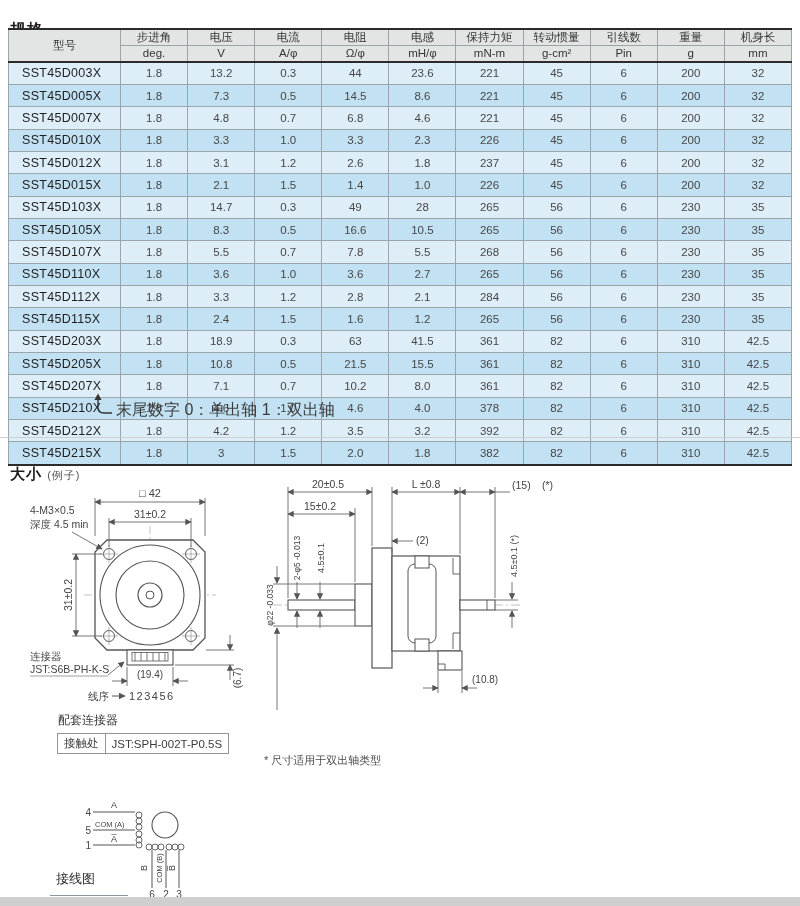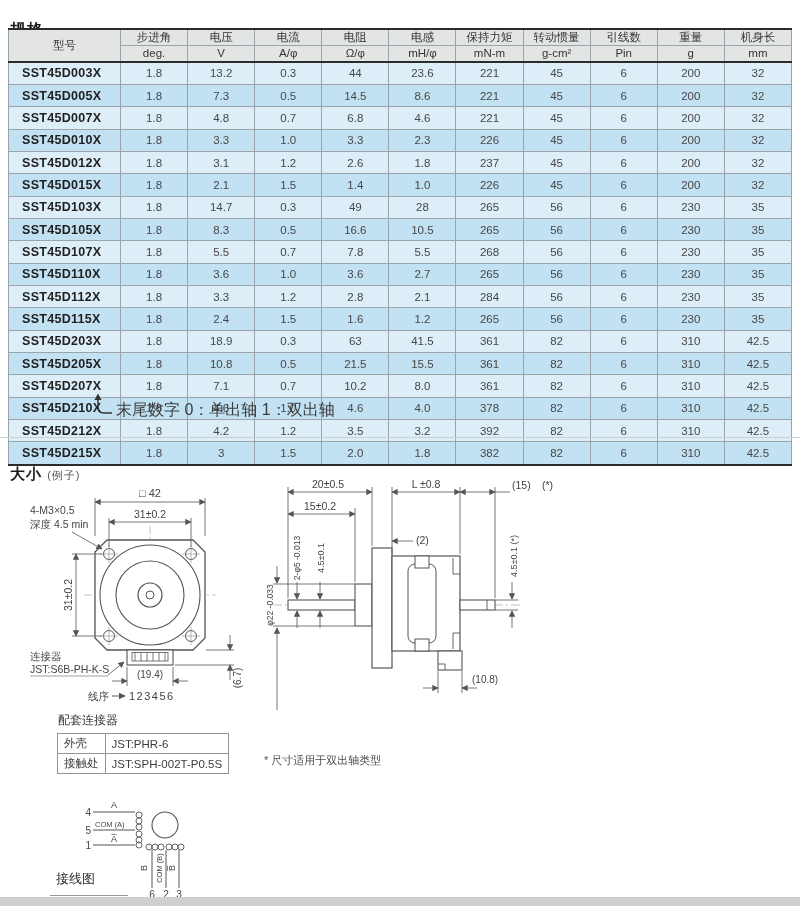--- a/index.html
+++ b/index.html
@@ -25,21 +25,21 @@
   }
   #spec-table th, #spec-table td {
     border:1px solid var(--grid,#9aa4ab);
     text-align:center; padding:0; overflow:hidden; white-space:nowrap;
   }
   #spec-table thead th { background:var(--header-bg,#e3e4e4); font-weight:normal; color:#353535; height:16px; }
   #spec-table thead tr:last-child th, #spec-table th[rowspan] { border-bottom:2px solid var(--line-heavy,#2b2b2b); }
   #spec-table tbody tr:nth-child(odd)  { background:var(--row-light,#ddeef9); }
   #spec-table tbody tr:nth-child(even) { background:var(--row-dark,#c2e1f2); }
   #spec-table td.model {
-    font-weight:bold; text-align:left; padding-left:13px;
+    font-weight:normal; text-align:left; padding-left:13px;
     font-size:12.5px; color:#1f1f1f; letter-spacing:.3px;
   }
 
   .note-text { font-size:16px; color:#3d3d3d; }
   .divider { position:absolute; left:0; top:437px; width:800px; height:1px; background:#cfcfcf; }
 
   
   .conn-title { font-size:12px; color:#333; }
   #connector-table {
     position:absolute; left:57px; top:733px; width:172px;
@@ -536,24 +536,20 @@
     <line x1="163" y1="210" x2="178" y2="210" marker-end="url(#svArr)"></line>
     <line x1="217" y1="210" x2="202" y2="210" marker-end="url(#svArr)"></line>
   </g>
   <text x="212" y="205" font-size="10">(10.8)</text>
 </svg>
 
 <div class="abs conn-title" style="left:58px; top:712px;">配套连接器</div>
 <table id="connector-table">
   <tbody>
       <tr>
-        <td class="clabel">外壳</td>
-        <td class="cvalue">JST:PHR-6</td>
-      </tr>
-      <tr>
         <td class="clabel">接触处</td>
         <td class="cvalue">JST:SPH-002T-P0.5S</td>
       </tr>
     </tbody>
 </table>
 
 <div class="abs star-note" style="left:264px; top:753px;">* 尺寸适用于双出轴类型</div>
 
 <svg class="abs" style="left:35px; top:795px;" width="220" height="111" viewBox="0 0 220 111">
 

